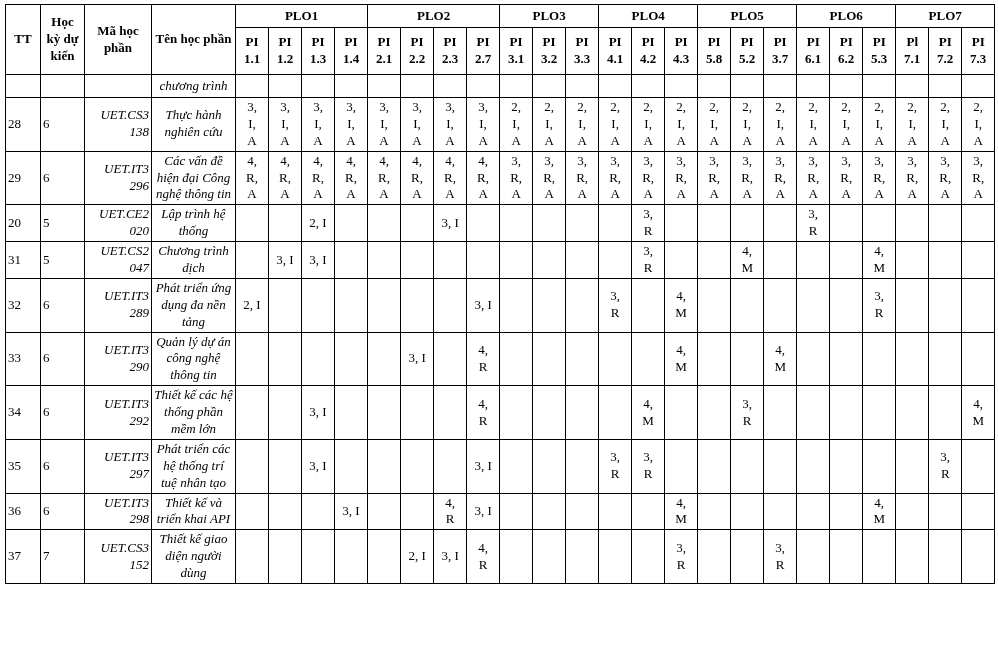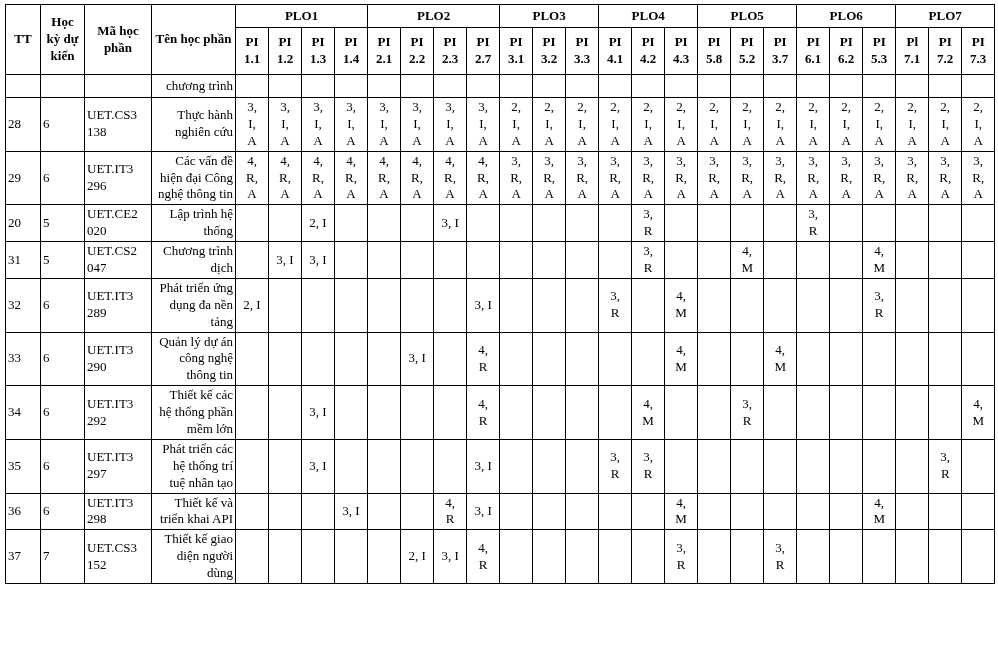--- a/index.html
+++ b/index.html
@@ -31,22 +31,22 @@
     overflow: hidden;
     background: #ffffff;
   }
   table.plo th {
     font-weight: bold;
     text-align: center;
   }
   table.plo th.plo-group { height: 20px; }
   table.plo th.pi-head { height: 44px; }
   td.c-tt, td.c-sem { }
-  td.c-code { text-align: left; padding-left: 3px; }
-  td.c-name { text-align: right; padding-left: 3px; }
+  td.c-code { text-align: right; padding-left: 3px; font-style: italic; }
+  td.c-name { text-align: center; padding-left: 3px; font-style: italic; }
   td.c-pi {
     text-align: center;
     white-space: pre-line;
   }
   tr.cont-row td { height: 20px; }
 </style>
 </head>
 <body>
 
 <div class="page">

